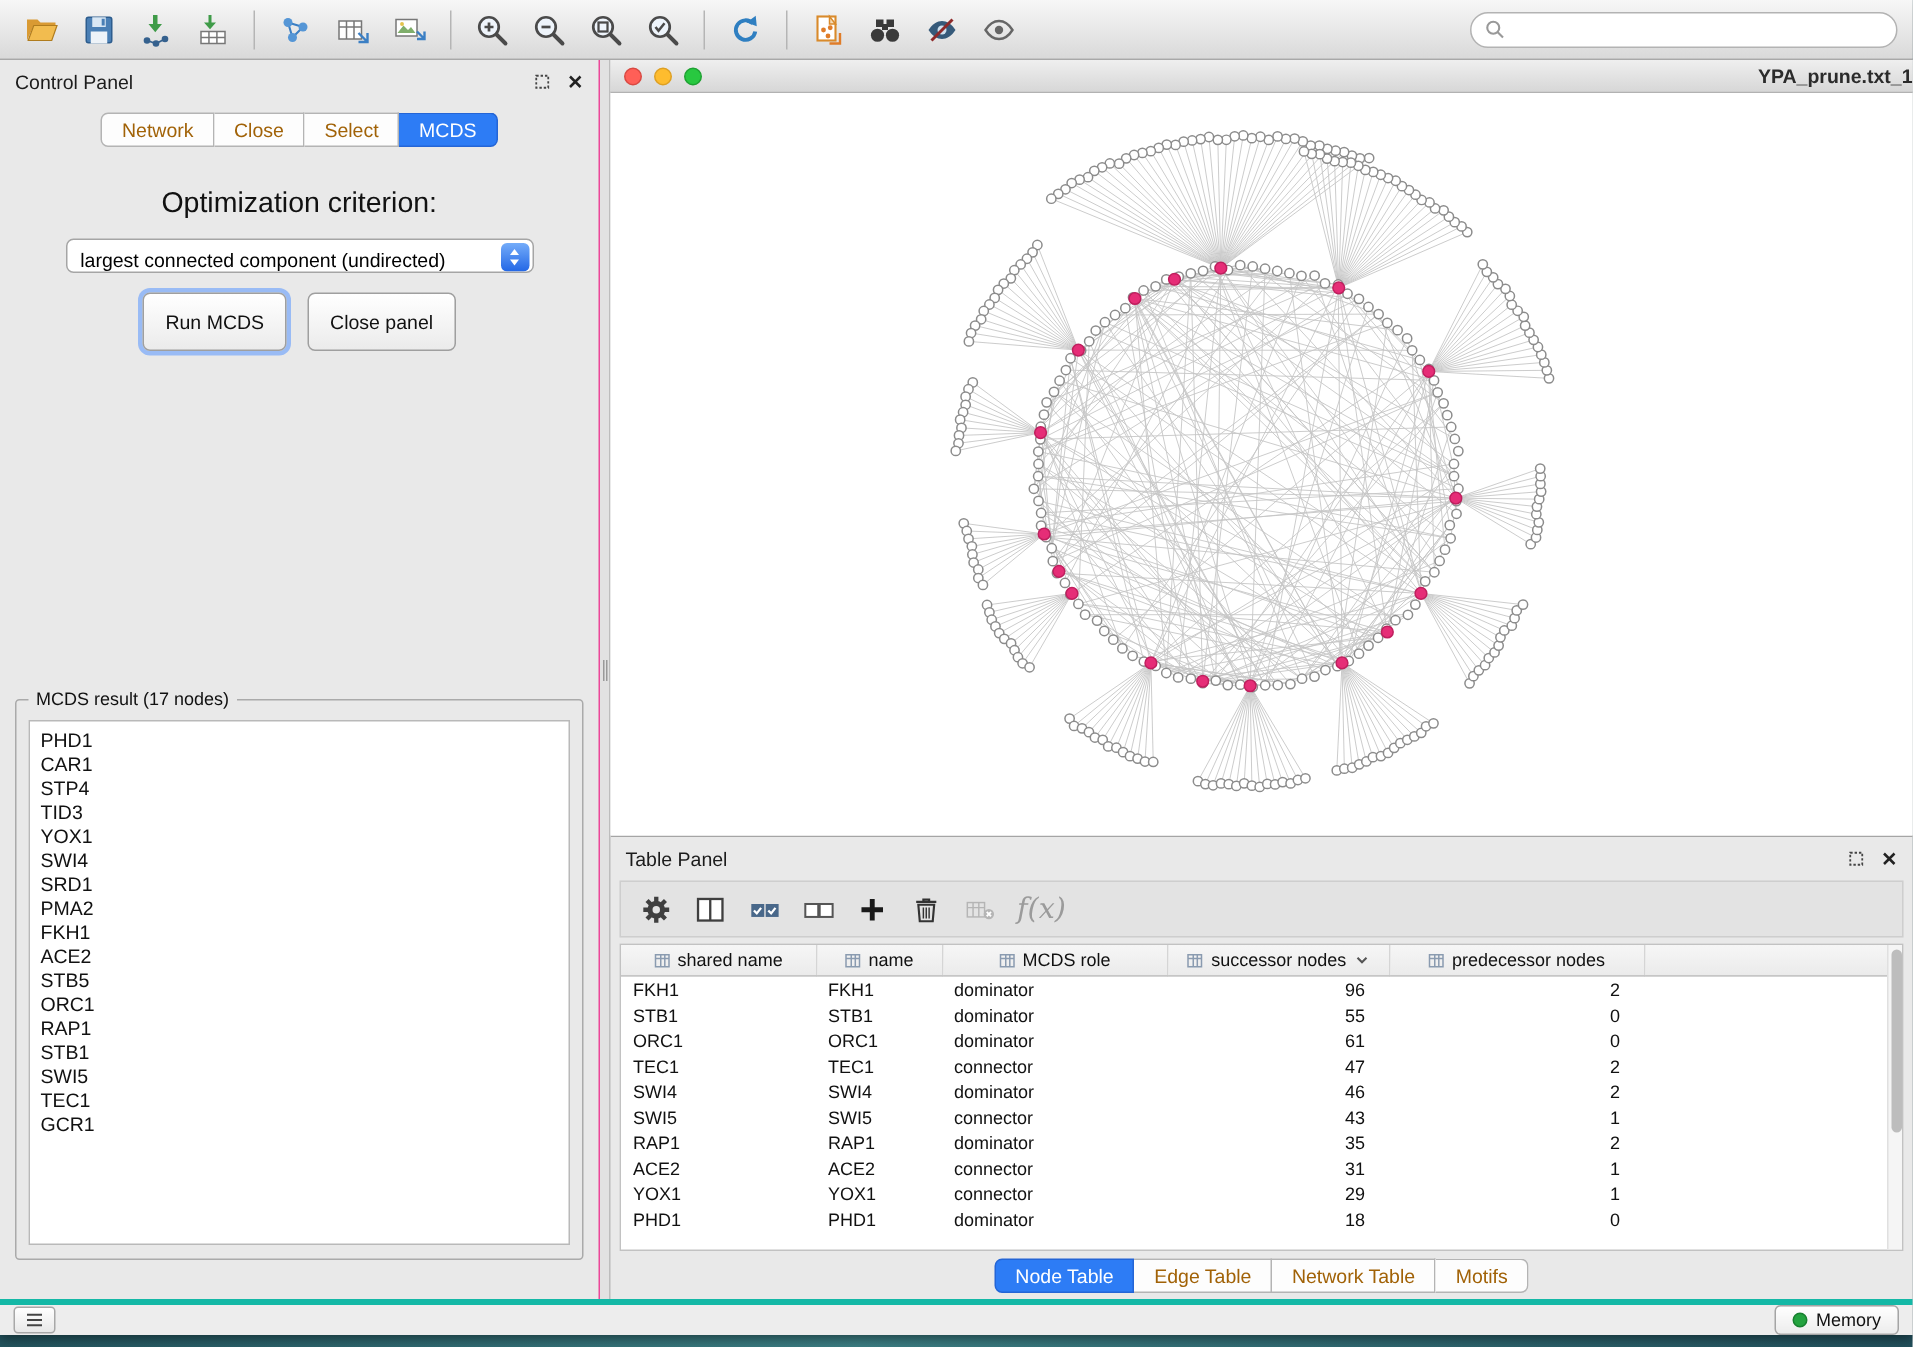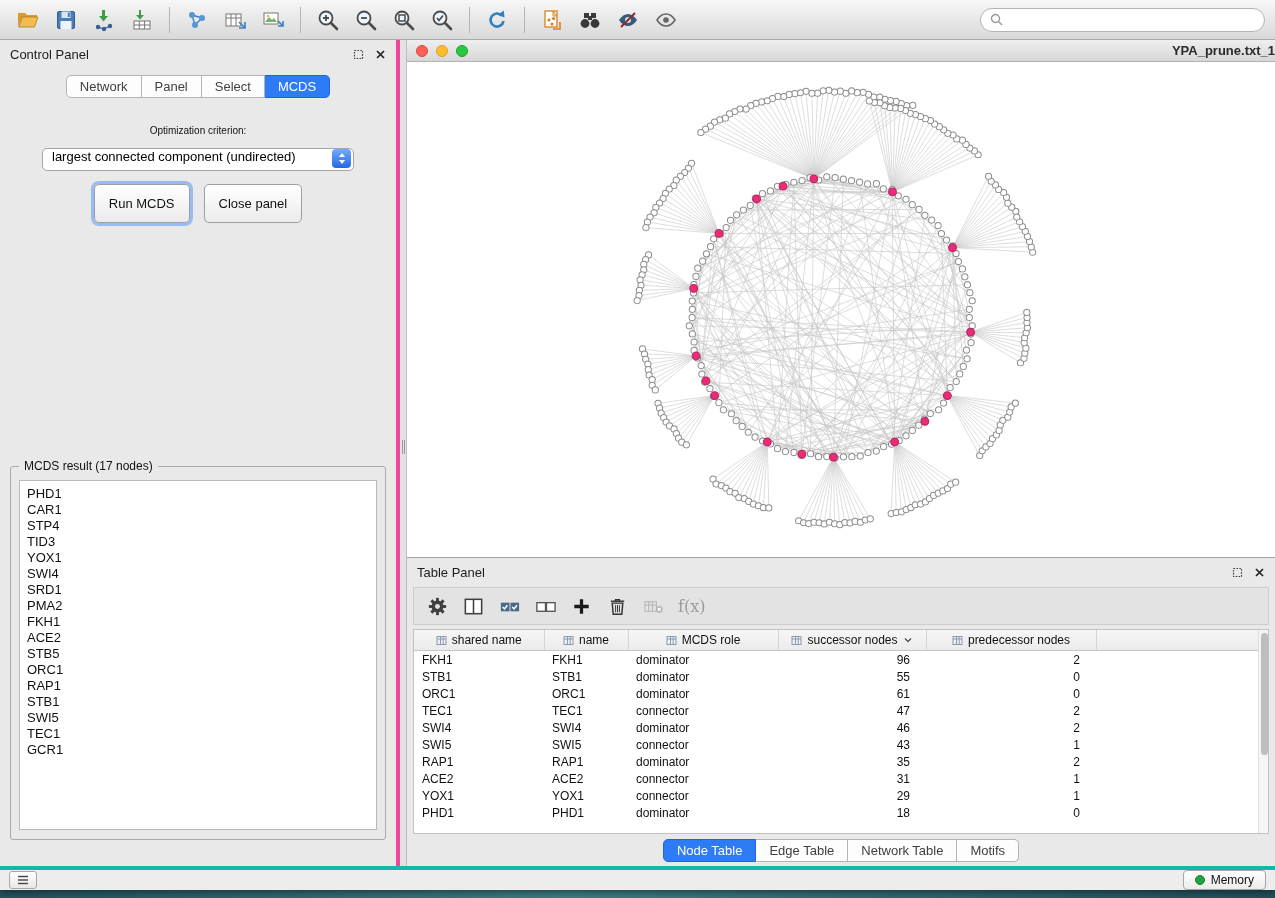--- a/index.html
+++ b/index.html
@@ -8,35 +8,35 @@
   .app{position:absolute;top:0;left:0;width:1275px;height:890px;background:#e9e9e9;display:flex;flex-direction:column;box-shadow:0 2px 8px rgba(0,0,0,.5)}
   
   .toolbar{flex:0 0 40px;background:linear-gradient(#f7f7f7,#d9d9d9);border-bottom:1px solid #a8a8a8;display:flex;align-items:center;padding:0 10px;gap:2px}
   .tb-btn{width:36px;height:32px;display:flex;align-items:center;justify-content:center;border-radius:4px;cursor:default}
   .tb-btn svg{width:24px;height:24px}
   .tb-sep{width:1px;height:26px;background:#b5b5b5;margin:0 7px}
   .search{margin-left:auto;width:285px;height:24px;background:#fff;border:1px solid #b3b3b3;border-radius:12px;display:flex;align-items:center;padding:0 9px;gap:6px}
   .search input{border:none;outline:none;flex:1;font-size:12px;font-family:"Liberation Sans",sans-serif;background:transparent}
   
   .main{flex:1;display:flex;min-height:0}
-  .left{width:400px;background:#e9e9e9;display:flex;flex-direction:column;border-right:4px solid #ec4899}
+  .left{width:400px;background:#e9e9e9;display:flex;flex-direction:column;border-right:1px solid #ec4899}
   .splitter{width:7px;background:#e2e2e2;border-right:1px solid #bdbdbd;position:relative}
   .splitter .grip{position:absolute;top:400px;left:2px;width:3px;height:14px;border-left:1px solid #9a9a9a;border-right:1px solid #9a9a9a}
   .right{flex:1;display:flex;flex-direction:column;min-width:0}
   
   .panel-head{height:28px;display:flex;align-items:center;padding:0 10px;font-size:13px;color:#1c1c1c}
   .win-btns{margin-left:auto;display:flex;gap:11px;align-items:center}
   .win-btns svg{width:11px;height:11px}
   .tabs-row{display:flex;justify-content:center;padding:7px 0 9px}
-  .tab{font-size:13px;padding:3px 13px;background:#fdfdfd;border:1px solid #b4b4b4;border-left:none;color:#404040;white-space:nowrap}
+  .tab{font-size:13px;padding:3px 13px;background:#fdfdfd;border:1px solid #b4b4b4;border-left:none;color:#a16207;white-space:nowrap}
   .tab:first-child{border-left:1px solid #b4b4b4;border-radius:5px 0 0 5px}
   .tab:last-child{border-radius:0 5px 5px 0}
   .tab.selected{background:#2d7cf5;border-color:#2465d6;color:#fff}
-  .opt-label{text-align:center;font-size:10px;margin-top:18px;color:#111}
-  .combo{margin:12px auto 0;width:312px;height:23px;background:#fff;border:1px solid #a5a5a5;border-radius:5px;display:flex;align-items:flex-start;font-size:13px;overflow:hidden}
+  .opt-label{text-align:center;font-size:19px;margin-top:18px;color:#111}
+  .combo{margin:12px auto 0;width:312px;height:23px;background:#fff;border:1px solid #a5a5a5;border-radius:5px;display:flex;align-items:flex-end;font-size:13px;overflow:hidden}
   .combo-text{flex:1;padding-left:9px;white-space:nowrap;overflow:hidden}
   .combo-cap{width:19px;height:19px;margin-right:2px;border-radius:4px;background:linear-gradient(#74acf9,#2367e6);display:flex;flex-direction:column;align-items:center;justify-content:center}
   .tri{width:0;height:0;border-left:3.5px solid transparent;border-right:3.5px solid transparent;display:block}
   .tri.up{border-bottom:4.5px solid #fff;margin-bottom:2.5px}
   .tri.down{border-top:4.5px solid #fff}
   .btn-row{display:flex;justify-content:center;gap:14px;margin-top:13px}
   .mac-btn{height:39px;padding:0 14px;font-size:13px;font-family:"Liberation Sans",sans-serif;background:linear-gradient(#ffffff,#ebebeb);border:1px solid #9f9f9f;border-radius:5px;color:#111}
   .mac-btn.focused{box-shadow:0 0 0 3px rgba(88,150,255,.55)}
   .cp-spacer{flex:1}
   .groupbox{margin:0 10px 26px;position:relative;border:1px solid #aaaaaa;border-radius:3px;height:374px;padding:13px 8px 9px}
@@ -47,21 +47,21 @@
   .net-title{height:22px;background:linear-gradient(#efefef,#d7d7d7);border-bottom:1px solid #b2b2b2;display:flex;align-items:center;padding:0 9px;position:relative;flex:0 0 22px}
   .traffic{display:flex;gap:8px;z-index:2}
   .light{width:12px;height:12px;border-radius:50%}
   .net-title-text{position:absolute;left:0;right:0;text-align:right;font-size:13px;font-weight:bold;color:#2b2b2b}
   .net-canvas{flex:1;background:#fff;position:relative;overflow:hidden}
   .net-canvas svg{width:100%;height:100%;display:block}
   
   .table-panel{flex:1;background:#e9e9e9;display:flex;flex-direction:column;min-height:0}
   .tp-toolbar{height:38px;margin:1px 6px 4px;background:#e3e3e3;border:1px solid #cecece;display:flex;align-items:center;gap:13px;padding:0 12px}
   .tp-toolbar svg{width:23px;height:23px}
-  .fx{font-family:"DejaVu Serif",serif;font-size:16px;color:#9b9b9b}
+  .fx{font-family:"DejaVu Serif",serif;font-style:italic;font-size:19px;color:#9b9b9b}
   .tp-table-wrap{flex:1;margin:0 6px;background:#fff;border:1px solid #c2c2c2;overflow:hidden;position:relative;min-height:0}
   table{width:100%;border-collapse:collapse;table-layout:fixed;font-size:12px;color:#111}
   th{background:linear-gradient(#f6f6f6,#ebebeb);border-right:1px solid #d5d5d5;border-bottom:1px solid #c6c6c6;font-weight:normal;font-size:12px;padding:3px 4px;height:20px;white-space:nowrap;overflow:hidden}
   .hdr{display:flex;align-items:center;justify-content:center;gap:5px}
   .hdr svg{flex:0 0 auto}
   td{padding:1.5px 8px;height:16px;white-space:nowrap;overflow:hidden}
   td.num{text-align:right;padding-right:16px}
   .vscroll{position:absolute;top:0;right:0;width:10px;height:100%;background:#f5f5f5;border-left:1px solid #e0e0e0}
   .vthumb{position:absolute;top:3px;left:1.5px;width:7px;height:122px;background:#bdbdbd;border-radius:4px}
   .tp-tabs{height:32px;display:flex;justify-content:center;align-items:center}
@@ -229,21 +229,21 @@
           <svg viewBox="0 0 11 11">
               <rect x="1.5" y="1.5" width="8" height="8" fill="none" stroke="#444" stroke-width="1.2" stroke-dasharray="1.6,1.3"></rect>
             </svg>
           <svg viewBox="0 0 11 11">
               <path d="M2 2l7 7M9 2L2 9" stroke="#222" stroke-width="1.7"></path>
             </svg>
         </span>
       </div>
       <div class="tabs-row">
         <span class="tab">Network</span>
-        <span class="tab">Panel</span>
+        <span class="tab">Close</span>
         <span class="tab">Select</span>
         <span class="tab selected">MCDS</span>
       </div>
       <div class="opt-label">Optimization criterion:</div>
       <div class="combo">
         <span class="combo-text">largest connected component (undirected)</span>
         <span class="combo-cap">
             <i class="tri up"></i>
             <i class="tri down"></i>
           </span>

